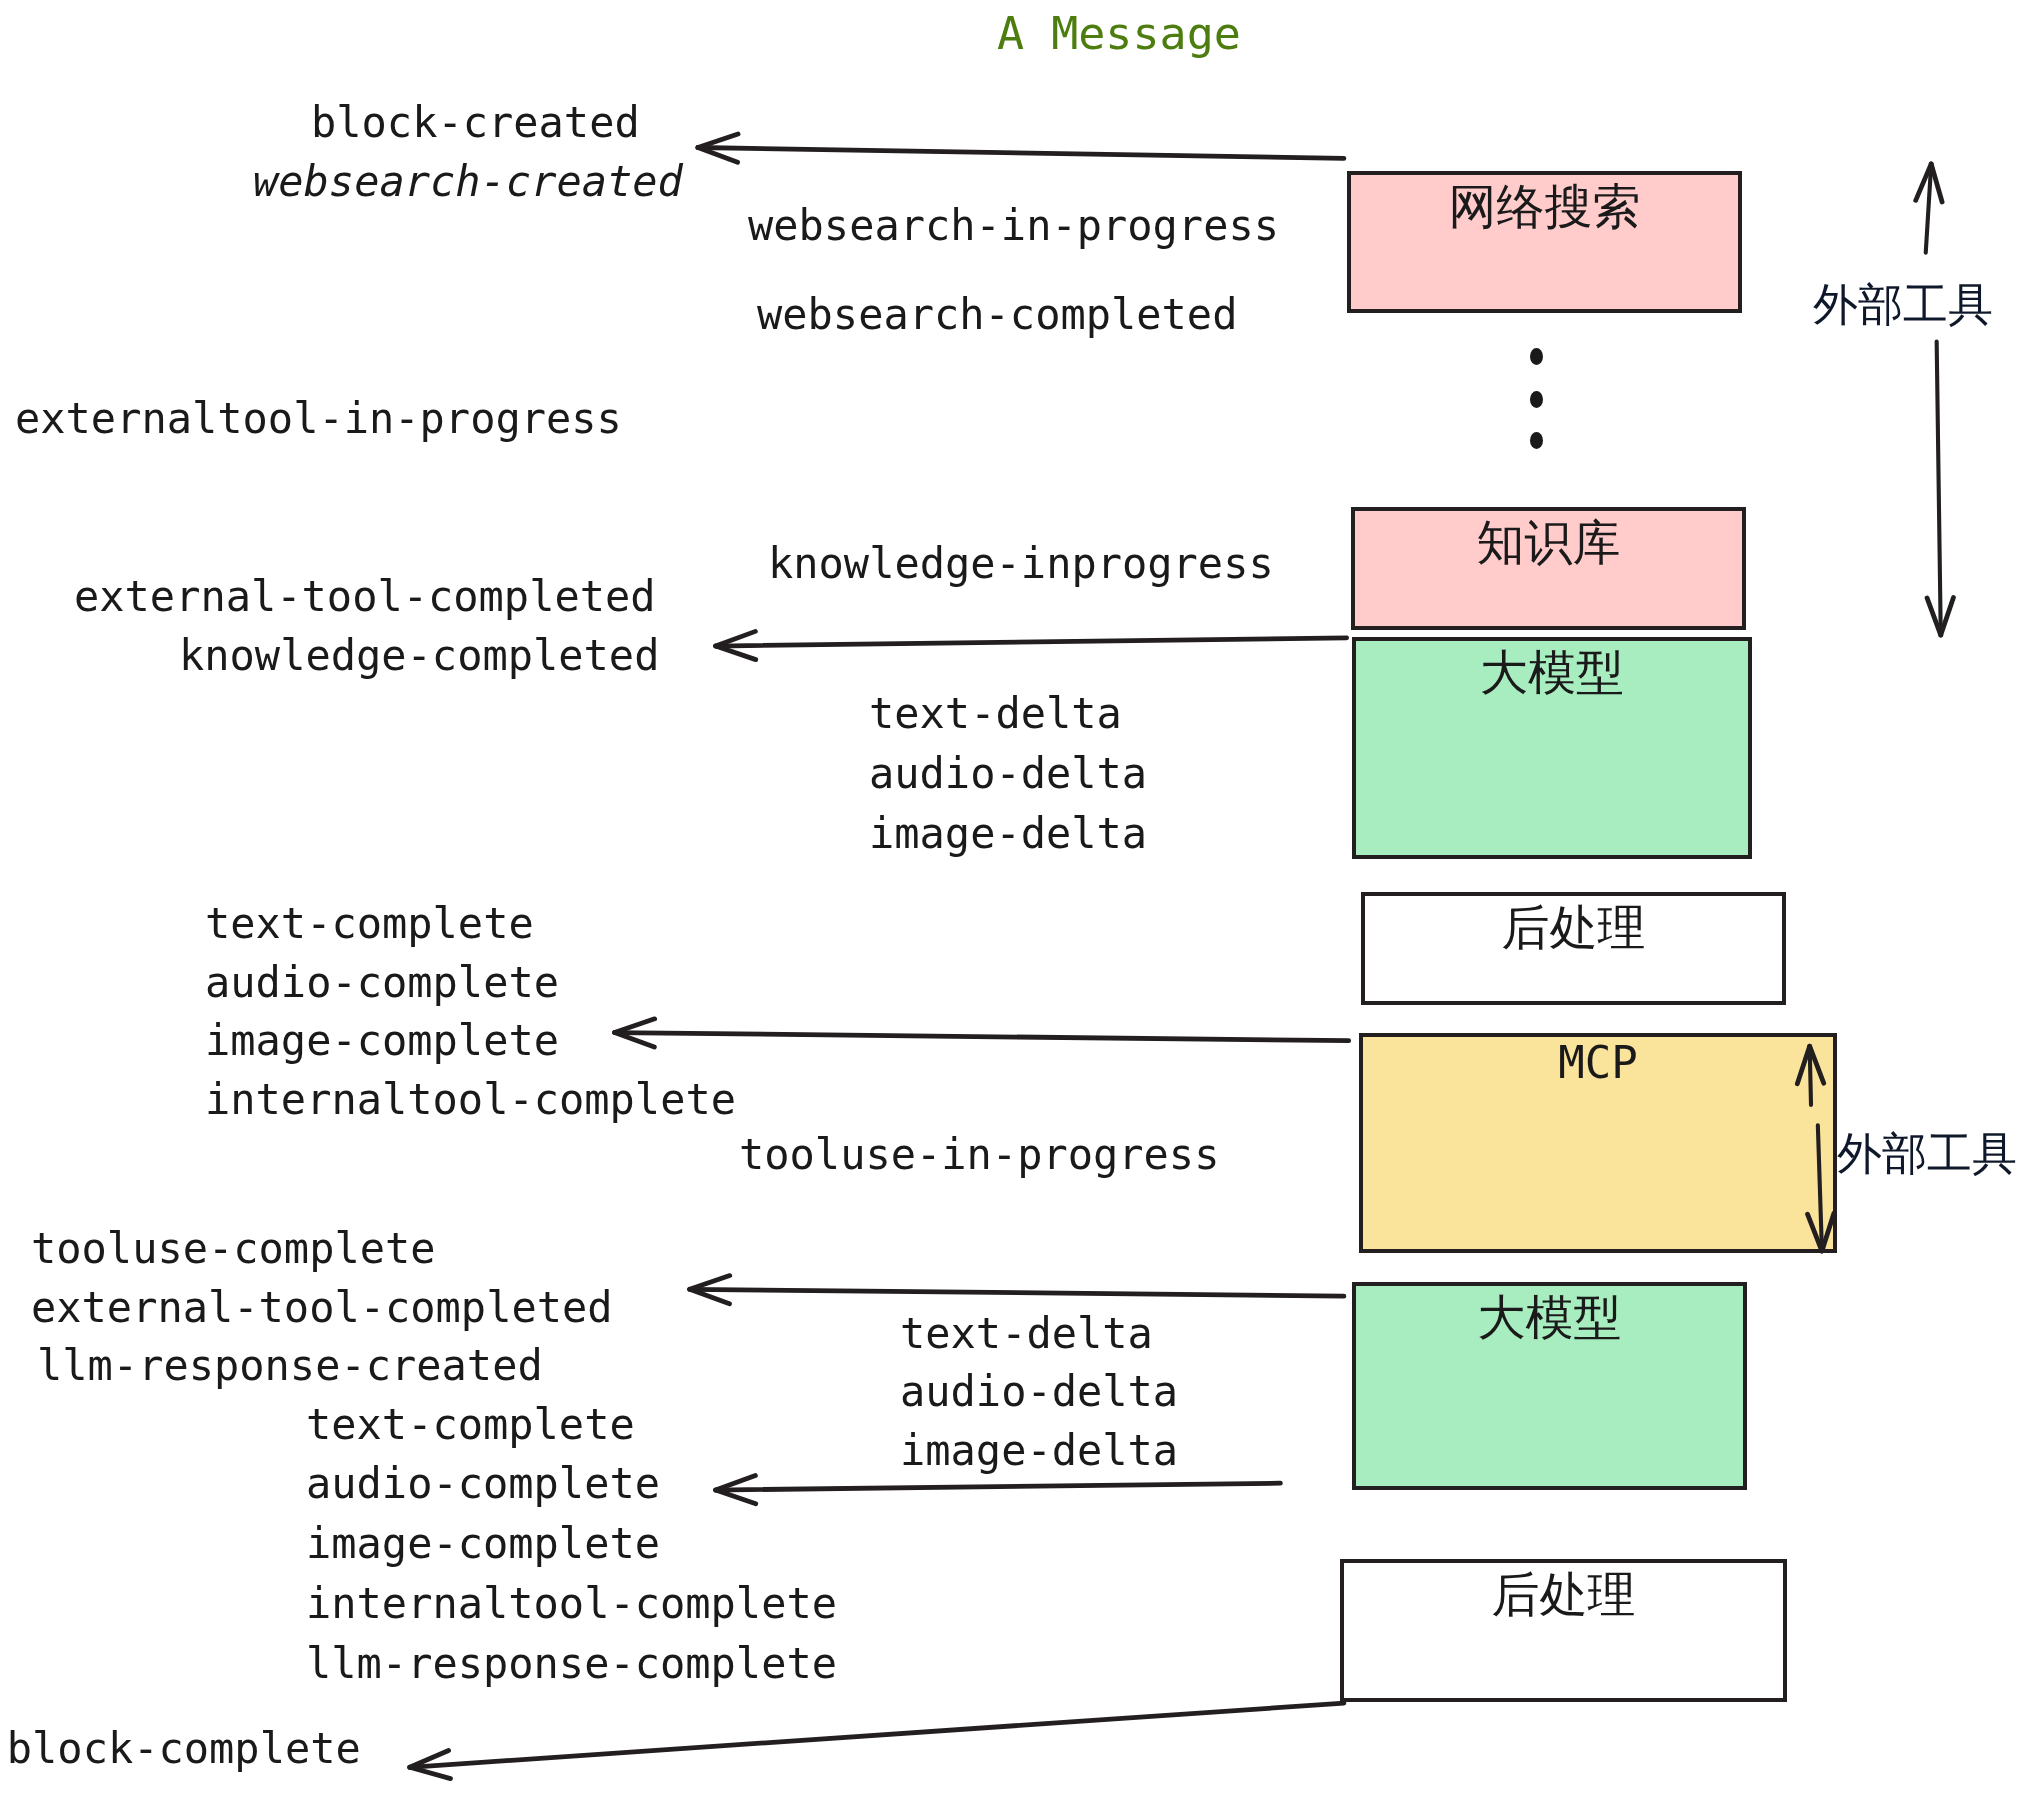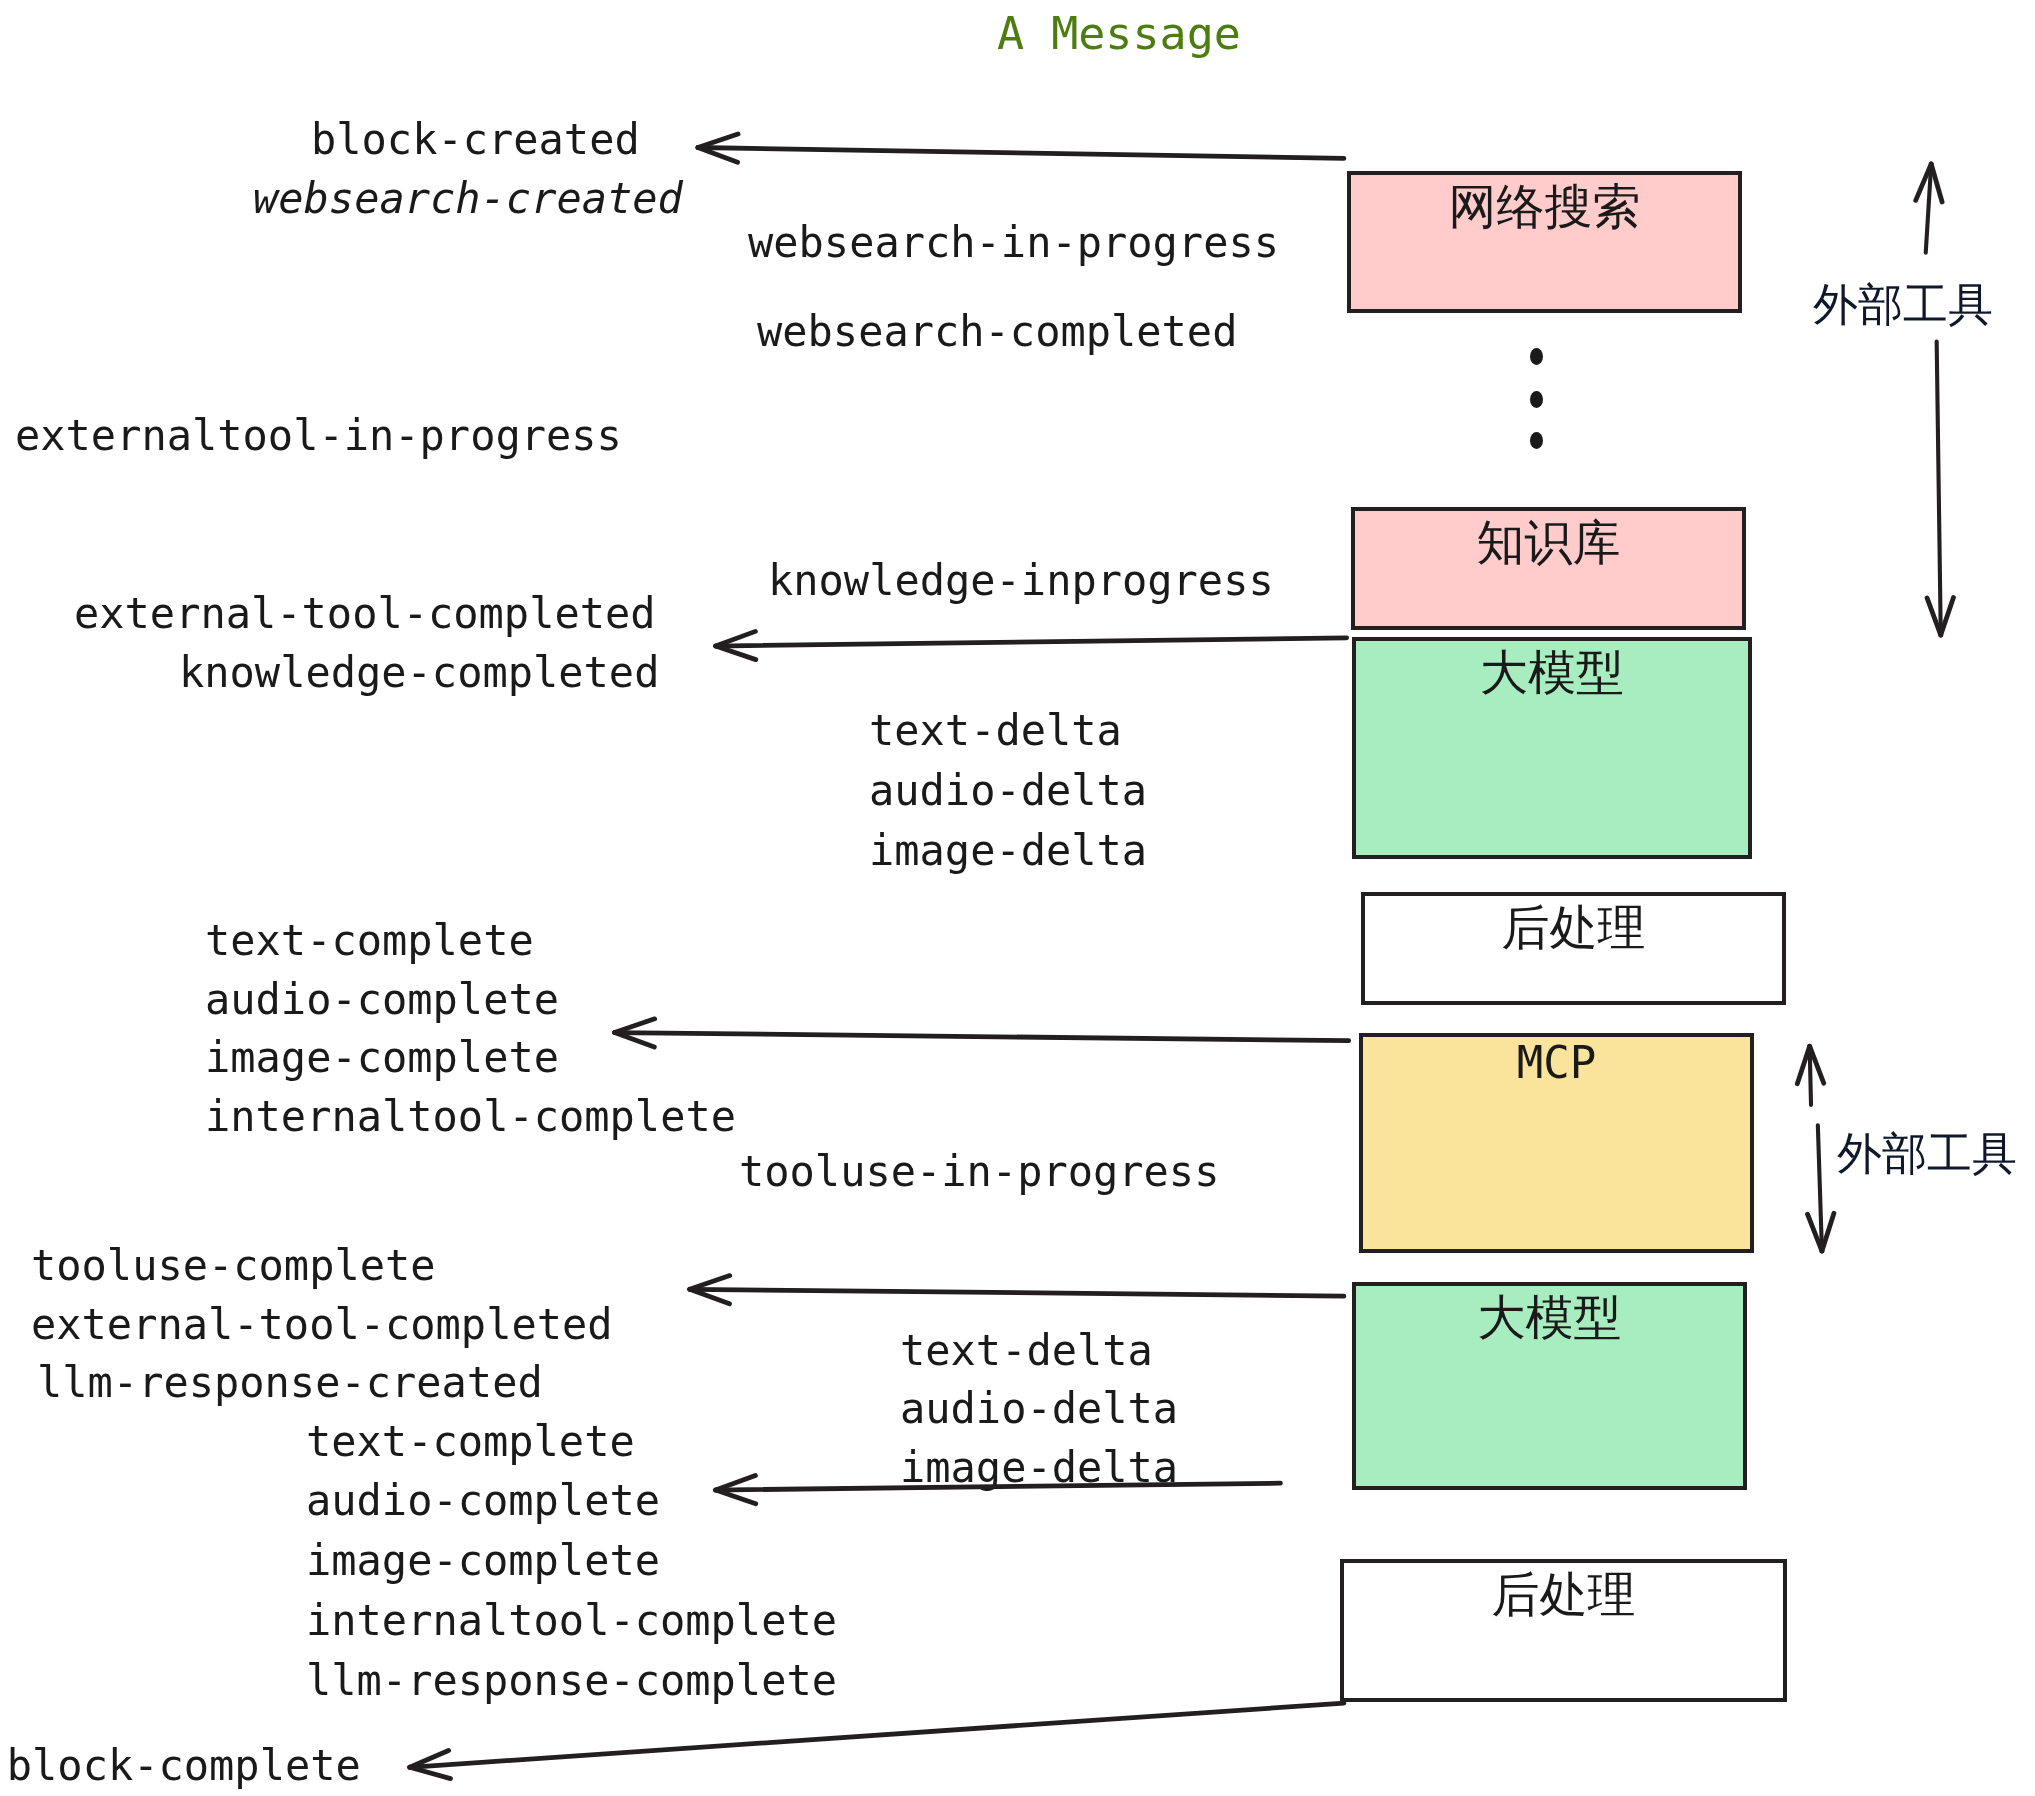--- a/index.html
+++ b/index.html
@@ -18,21 +18,20 @@
     overflow: hidden;
   }
   .lbl {
     position: absolute;
     font-family: "DejaVu Sans Mono", "Liberation Mono", monospace;
     font-size: 42px;
     line-height: 1;
     color: #1a1a1a;
     white-space: nowrap;
     letter-spacing: 0px;
-    margin-top: 17px;
   }
   .title {
     position: absolute;
     font-family: "DejaVu Sans Mono", "Liberation Mono", monospace;
     font-size: 45px;
     color: #4d7c0f;
     white-space: nowrap;
   }
   .cjk {
     position: absolute;
@@ -88,21 +87,21 @@
       </div>
       <div class="box" style="left: 1351px; top: 507px; width: 395px; height: 123px; background: rgb(255, 204, 203);">
         <span>知识库</span>
       </div>
       <div class="box" style="left: 1352px; top: 637px; width: 400px; height: 222px; background: rgb(168, 237, 191);">
         <span>大模型</span>
       </div>
       <div class="box" style="left: 1361px; top: 892px; width: 425px; height: 113px; background: rgb(255, 255, 255);">
         <span>后处理</span>
       </div>
-      <div class="box mono" style="left: 1359px; top: 1033px; width: 395px; height: 220px; background: rgb(250, 227, 155);">
+      <div class="box mono" style="left: 1359px; top: 1033px; width: 478px; height: 220px; background: rgb(250, 227, 155);">
         <span>MCP</span>
       </div>
       <div class="box" style="left: 1352px; top: 1282px; width: 395px; height: 208px; background: rgb(168, 237, 191);">
         <span>大模型</span>
       </div>
       <div class="box" style="left: 1340px; top: 1559px; width: 447px; height: 143px; background: rgb(255, 255, 255);">
         <span>后处理</span>
       </div>
     </div>
   <div id="dots-layer">

